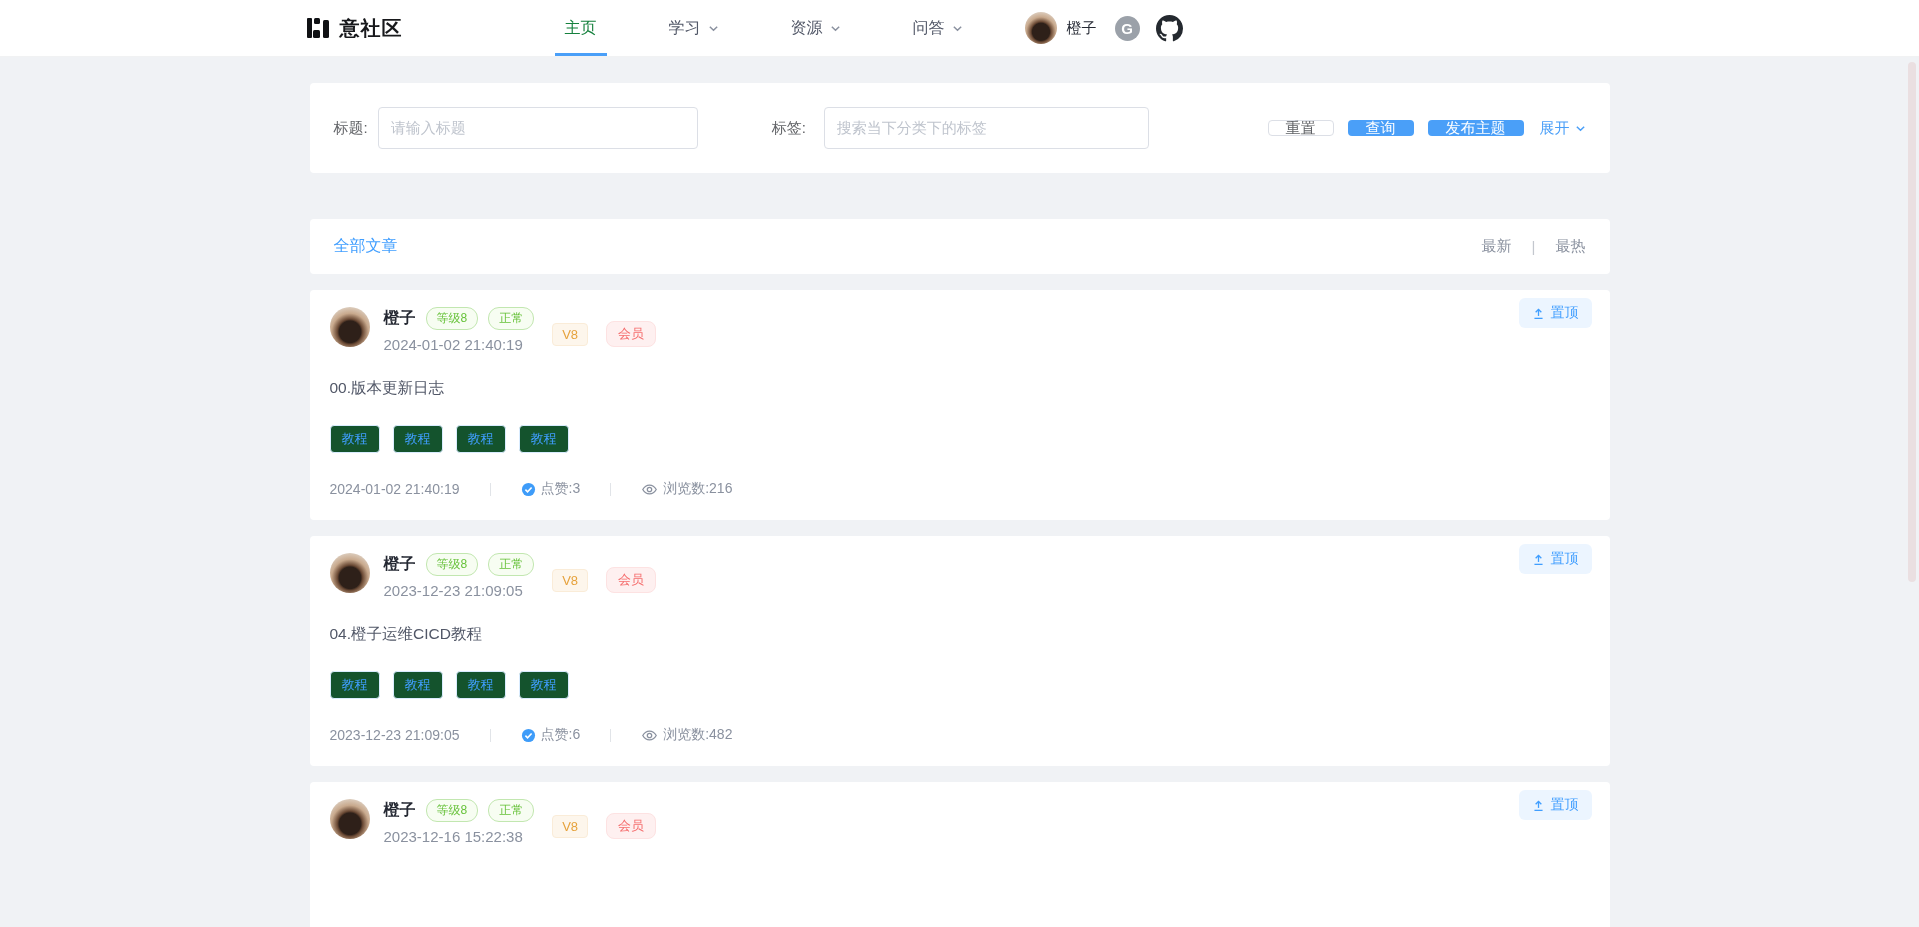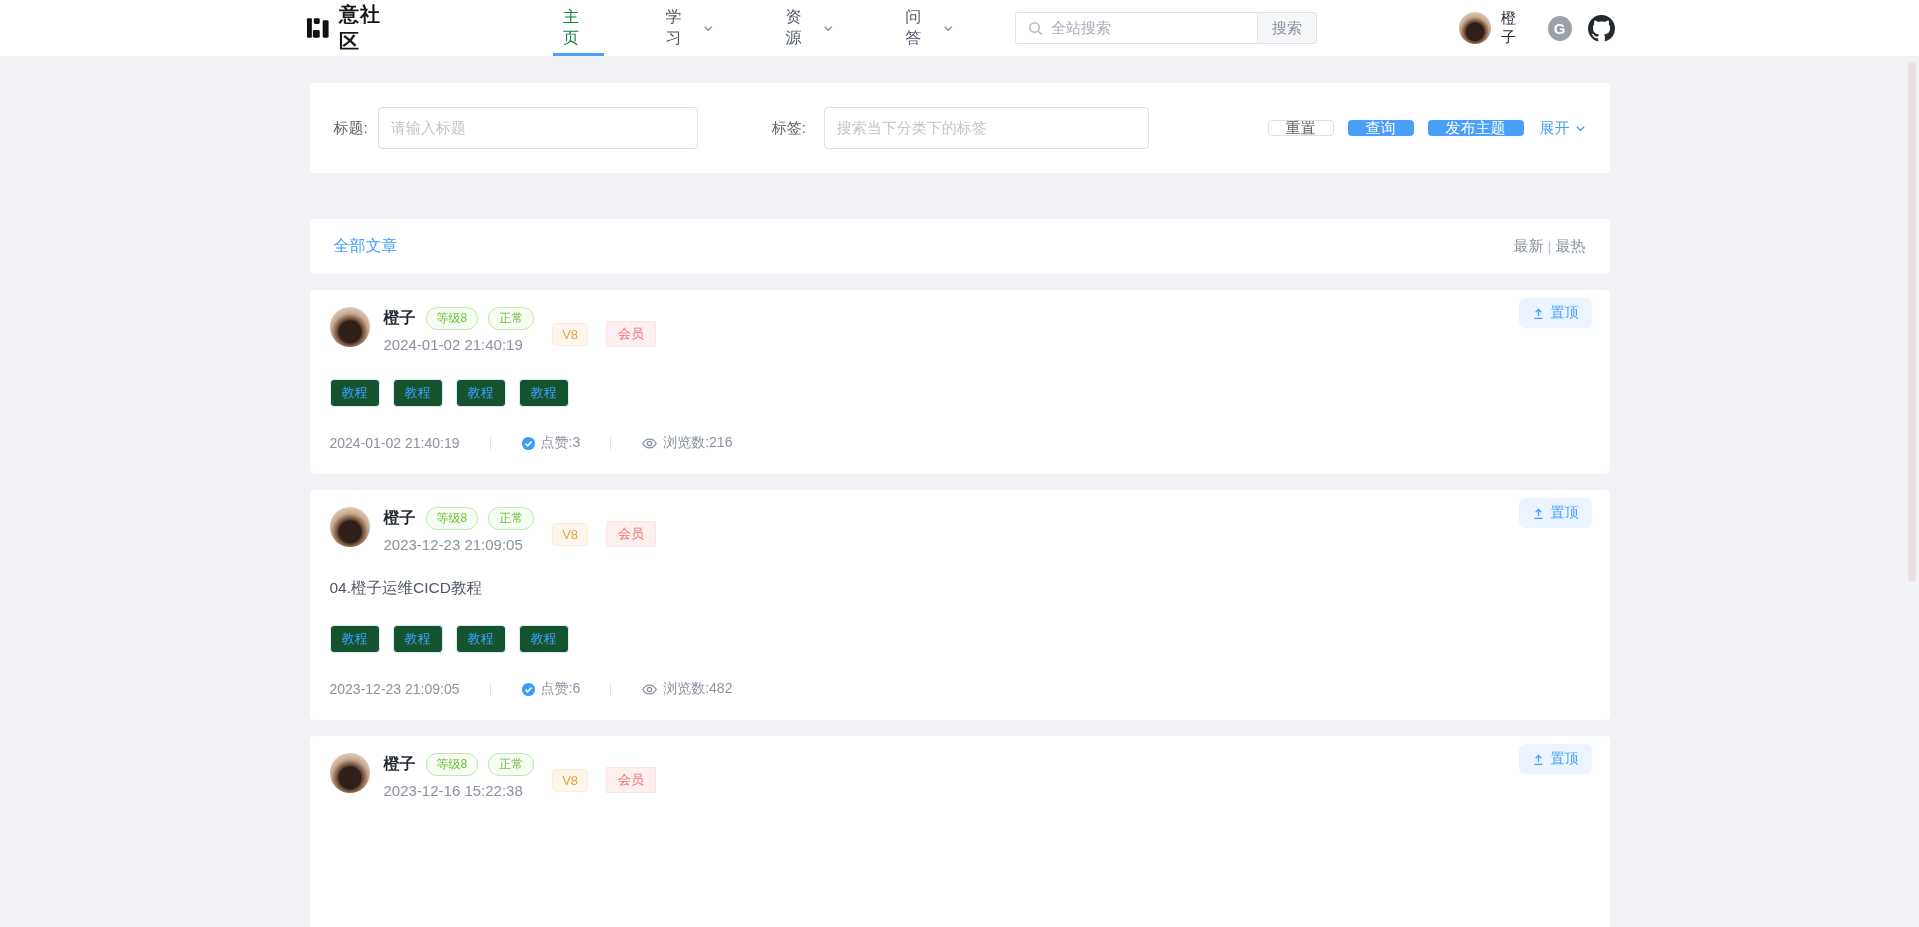--- a/index.html
+++ b/index.html
@@ -119,21 +119,21 @@
   .btn-primary { background: #4a9ff8; color: #fff; }
   .expand-link { color: #4a9ff8; font-size: 15px; display: flex; align-items: center; gap: 5px; cursor: pointer; margin-left: 2px; }
 
   
   .list-header {
     margin-top: 46px;
     padding: 17px 24px;
     display: flex; align-items: center; justify-content: space-between;
   }
   .list-header-title { color: #409eff; font-size: 16px; cursor: pointer; }
-  .sort-group { display: flex; align-items: center; gap: 4px; color: #8a919f; font-size: 15px; }
+  .sort-group { display: flex; align-items: center; gap: 20px; color: #8a919f; font-size: 15px; }
   .sort-item { cursor: pointer; }
   .sort-divider { color: #c3c7ce; }
 
   
   .post-card {
     margin-top: 16px;
     padding: 17px 20px 22px;
     position: relative;
   }
   .pin-btn {
@@ -154,21 +154,21 @@
     font-size: 12px; padding: 2px 10px; border-radius: 11px;
   }
   .post-datetime { color: #8a919f; font-size: 15px; }
   .vip-group { display: flex; align-items: center; gap: 18px; margin-left: 18px; margin-top: 14px; }
   .badge-v8 {
     background: #fdf6ec; border: 1px solid #faecd8; color: #e6a23c;
     font-size: 13px; padding: 3px 9px; border-radius: 4px;
   }
   .badge-member {
     background: #fef0f0; border: 1px solid #fde2e2; color: #f56c6c;
-    font-size: 13px; padding: 3px 11px; border-radius: 1px;
+    font-size: 13px; padding: 3px 11px; border-radius: 8px;
   }
   .post-title { margin-top: 25px; font-size: 15.5px; color: #515767; cursor: pointer; }
   .tag-row { margin-top: 26px; display: flex; gap: 13px; }
   .tag-pill {
     background: #14532d; border: 1px solid #d9ecff; color: #409eff;
     font-size: 13px; padding: 4px 11px; border-radius: 4px; cursor: pointer;
   }
   .post-footer { margin-top: 27px; display: flex; align-items: center; color: #8a919f; font-size: 14px; }
   .foot-divider { width: 1px; height: 13px; background: #e1e4e8; margin: 0 30px; }
   .foot-item { display: flex; align-items: center; gap: 5px; }
@@ -215,30 +215,20 @@
           </svg>
       </div>
       <div class="nav-item">
         <span>问答</span>
         <svg class="chev" width="11" height="11" viewBox="0 0 12 12" fill="none" stroke="currentColor" stroke-width="1.6">
             <polyline points="2,4 6,8 10,4"></polyline>
           </svg>
       </div>
     </nav>
 
-    <div class="nav-search">
-      <div class="nav-search-box">
-        <svg width="15" height="15" viewBox="0 0 16 16" fill="none" stroke="#aab0ba" stroke-width="1.5">
-            <circle cx="7" cy="7" r="5"></circle>
-            <line x1="11" y1="11" x2="14.5" y2="14.5"></line>
-          </svg>
-        <span class="nav-search-placeholder">全站搜索</span>
-      </div>
-      <button class="nav-search-btn">搜索</button>
-    </div>
 
     <div class="nav-user">
       <div class="avatar"></div>
       <span class="nav-username">橙子</span>
       <div class="gitee-circle">G</div>
       <div class="github-mark">
         <svg width="27" height="27" viewBox="0 0 16 16" fill="#24292f">
             <path d="M8 0C3.58 0 0 3.58 0 8c0 3.54 2.29 6.53 5.47 7.59.4.07.55-.17.55-.38 0-.19-.01-.82-.01-1.49-2.01.37-2.53-.49-2.69-.94-.09-.23-.48-.94-.82-1.13-.28-.15-.68-.52-.01-.53.63-.01 1.08.58 1.23.82.72 1.21 1.87.87 2.33.66.07-.52.28-.87.51-1.07-1.78-.2-3.64-.89-3.64-3.95 0-.87.31-1.59.82-2.15-.08-.2-.36-1.02.08-2.12 0 0 .67-.21 2.2.82.64-.18 1.32-.27 2-.27s1.36.09 2 .27c1.53-1.04 2.2-.82 2.2-.82.44 1.1.16 1.92.08 2.12.51.56.82 1.27.82 2.15 0 3.07-1.87 3.75-3.65 3.95.29.25.54.73.54 1.48 0 1.07-.01 1.93-.01 2.2 0 .21.15.46.55.38A8.01 8.01 0 0 0 16 8c0-4.42-3.58-8-8-8z"></path>
           </svg>
       </div>
@@ -294,20 +284,21 @@
           <span class="pill-green">等级8</span>
           <span class="pill-green">正常</span>
         </div>
         <span class="post-datetime">2024-01-02 21:40:19</span>
       </div>
       <div class="vip-group">
         <span class="badge-v8">V8</span>
         <span class="badge-member">会员</span>
       </div>
     </div>
+    <div class="post-title">00.版本更新日志</div>
     <div class="tag-row">
       <span class="tag-pill">教程</span>
       <span class="tag-pill">教程</span>
       <span class="tag-pill">教程</span>
       <span class="tag-pill">教程</span>
     </div>
     <div class="post-footer">
       <span>2024-01-02 21:40:19</span>
       <span class="foot-divider"></span>
       <span class="foot-item">

